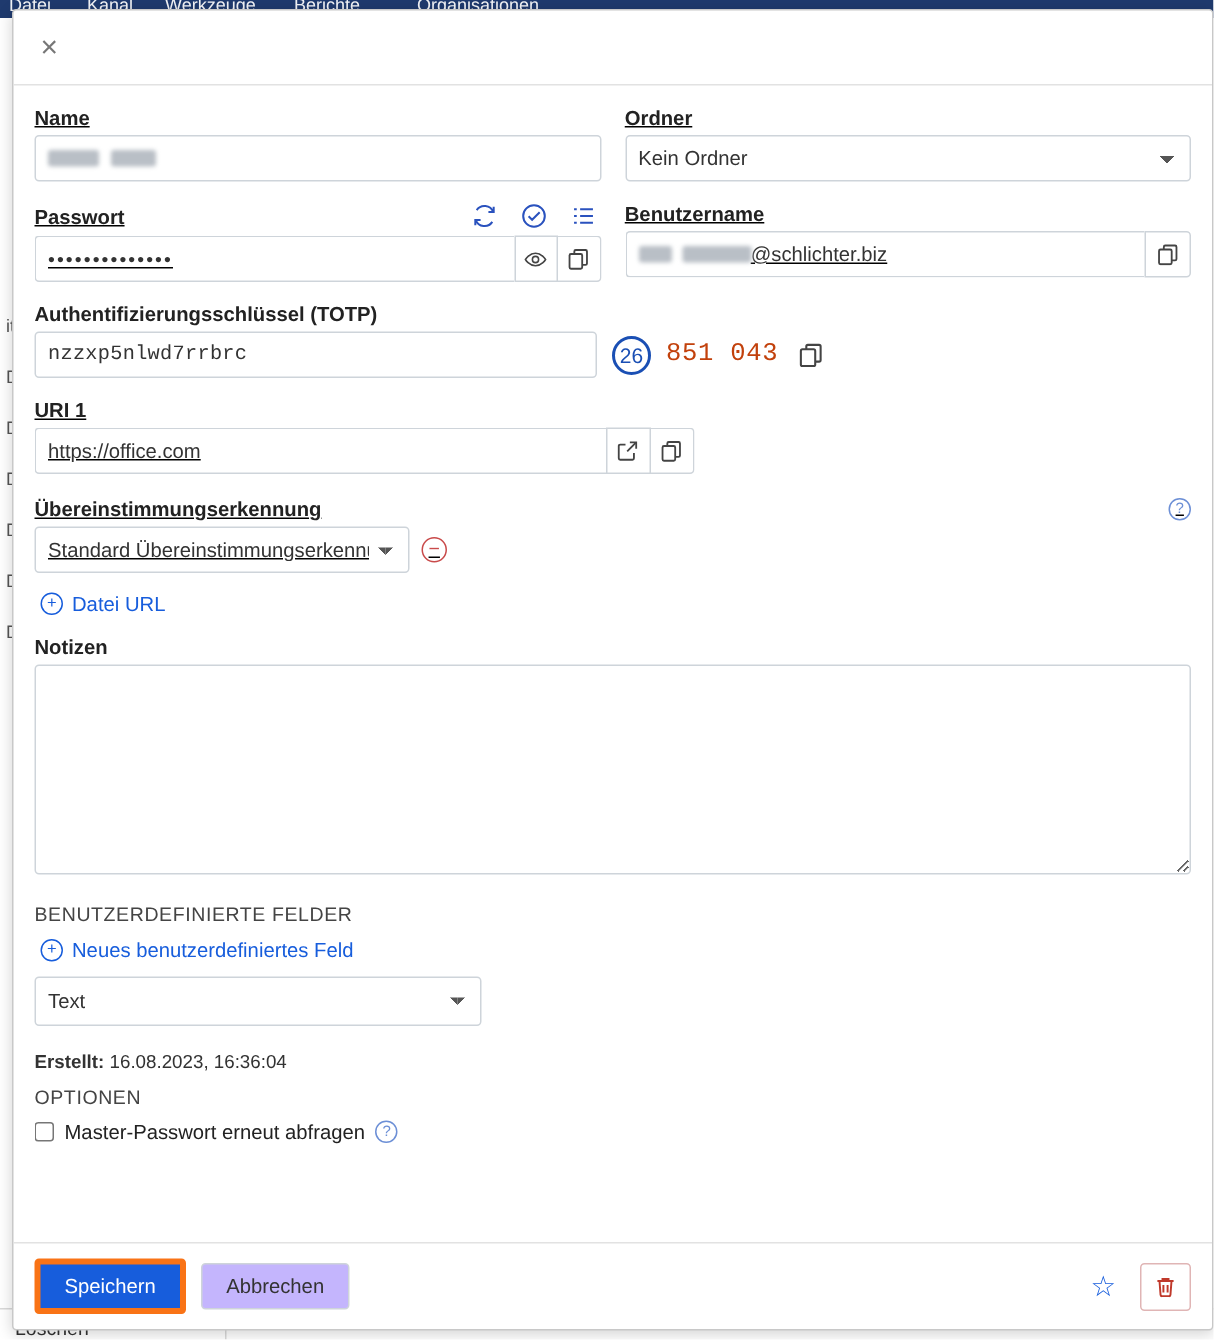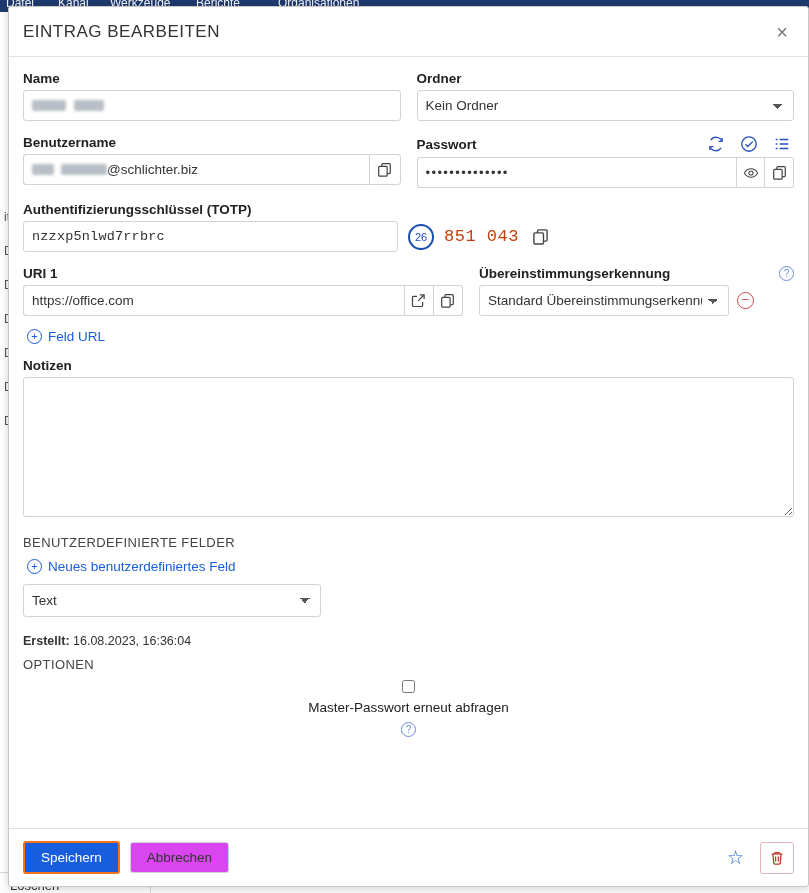--- a/index.html
+++ b/index.html
@@ -77,21 +77,21 @@
   .modal-footer {
     flex: none;
     border-top: 1px solid #e2e2e2;
     height: 58px;
     display: flex; align-items: center;
     padding: 0 14px;
     gap: 10px;
   }
 
   
-  .row { display: flex; gap: 16px; }
+  .row { display: flex; gap: 16px; text-decoration: underline; }
   .col { flex: 1 1 0; min-width: 0; }
 
   label.fl, .fl {
     display: block;
     font-size: 13.5px;
     color: #222;
     font-weight: bold;
     margin: 0 0 4px 0;
   }
   .fl-row { display: flex; align-items: center; margin-bottom: 4px; }
@@ -143,21 +143,21 @@
   }
   .hdr-icons { display: flex; align-items: center; gap: 9px; }
 
   
   .totp-row { display: flex; align-items: center; gap: 10px; }
   .totp-input { width: 375px; }
   .totp-ring {
     width: 26px; height: 26px; border-radius: 50%;
     border: 2px solid #1a4fb4;
     display: flex; align-items: center; justify-content: center;
-    font-size: 11px; color: #1a4fb4;
+    font-size: 14px; color: #1a4fb4;
     flex: none;
   }
   .totp-code {
     font-family: "Liberation Mono", monospace;
     font-size: 17px; color: #c2410c; letter-spacing: .5px;
   }
 
   
   .uri-left { width: 440px; }
   .uri-right { flex: 1; display: flex; align-items: center; gap: 8px; }
@@ -182,42 +182,42 @@
   }
 
   .section-title {
     font-size: 13px; color: #444; letter-spacing: .4px;
     margin: 14px 0 6px 0;
   }
 
   .meta { font-size: 12.5px; color: #333; line-height: 17px; }
   .meta b { font-weight: bold; }
 
-  .check-row { display: flex; align-items: center; gap: 7px; font-size: 13.5px; color: #222; flex-direction: column; }
+  .check-row { display: flex; align-items: center; gap: 7px; font-size: 13.5px; color: #222; }
   .check-row input { margin: 0; width: 13px; height: 13px; }
 
   .help-circle {
     width: 15px; height: 15px; border-radius: 50%;
     border: 1.3px solid #6c8fd6; color: #6c8fd6;
     font-size: 10px; line-height: 13px; text-align: center;
     display: inline-block; cursor: pointer;
   }
   .minus-circle {
     width: 17px; height: 17px; border-radius: 50%;
     border: 1.4px solid #c94a4a; color: #c94a4a;
     font-size: 13px; line-height: 14px; text-align: center;
     display: inline-block; cursor: pointer;
   }
 
   .btn {
     font-size: 13.5px; padding: 7px 16px; border-radius: 3px; cursor: pointer;
     font-family: "Liberation Sans", sans-serif;
   }
-  .btn-primary { background: #175ddc; color: #fff; border: 2px solid #f97316; }
-  .btn-secondary { background: #d946ef; color: #333; border: 1px solid #ced4da; }
+  .btn-primary { background: #175ddc; color: #fff; border: 4px solid #f97316; }
+  .btn-secondary { background: #c4b5fd; color: #333; border: 1px solid #ced4da; }
   .footer-spacer { flex: 1; }
   .star-btn { color: #175ddc; background: none; border: none; cursor: pointer; font-size: 19px; padding: 2px 6px; }
   .trash-btn {
     border: 1px solid #e0b5b5; background: #fff; border-radius: 3px;
     width: 34px; height: 32px; display: flex; align-items: center; justify-content: center;
     cursor: pointer; color: #c0392b;
   }
 
   
   .redact {
@@ -249,21 +249,20 @@
     <div>D</div>
   </div>
   <div class="bg-bottom-rule"></div>
   <div class="bg-bottom-divider"></div>
   <div class="bg-bottom-text">Löschen</div>
 </div>
 
 <div class="modal">
 
   <div class="modal-header">
-    <div class="modal-title">EINTRAG BEARBEITEN</div>
     <button class="close-btn">×</button>
   </div>
 
   <div class="modal-body">
 
     
     <div class="row mb14">
       <div class="col">
         <span class="fl">Name</span>
         <div class="inp">
@@ -277,42 +276,20 @@
       <div class="col">
         <span class="fl">Ordner</span>
         <select class="inp">
           <option>Kein Ordner</option>
         </select>
       </div>
     </div>
 
     
     <div class="row mb14">
-      <div class="col">
-        <div class="fl-row">
-          <span class="fl">Benutzername</span>
-        </div>
-        <div class="input-group">
-          <div class="inp">
-            <div class="val-wrap">
-              <span class="redact" style="width:22px"></span>
-              <span style="width:7px; display:inline-block"></span>
-              <span class="redact" style="width:46px"></span>
-              <span style="font-size:13.5px;color:#333;">@schlichter.biz</span>
-            </div>
-          </div>
-          <div class="igbtn">
-            <svg width="15" height="15" viewBox="0 0 16 16" fill="none" stroke="currentColor" stroke-width="1.3">
-              <rect x="5.2" y="1.8" width="9" height="10.5" rx="1"></rect>
-                <rect x="1.8" y="4.6" width="9" height="10.5" rx="1" fill="#fff"></rect>
-            </svg>
-          </div>
-        </div>
-      </div>
-
       <div class="col">
         <div class="fl-row">
           <span class="fl">Passwort</span>
           <span class="spacer"></span>
           <span class="hdr-icons">
             <button class="icon-btn">
               <svg width="18" height="18" viewBox="0 0 20 20" fill="none" stroke="currentColor" stroke-width="1.5">
                 <path d="M16.5 7A7 7 0 0 0 4.2 5.6"></path>
                   <path d="M3.5 13A7 7 0 0 0 15.8 14.4"></path>
                 <path d="M16.8 3.2v3.9h-3.9"></path>
@@ -345,40 +322,62 @@
             </svg>
           </div>
           <div class="igbtn">
             <svg width="15" height="15" viewBox="0 0 16 16" fill="none" stroke="currentColor" stroke-width="1.3">
               <rect x="5.2" y="1.8" width="9" height="10.5" rx="1"></rect>
                 <rect x="1.8" y="4.6" width="9" height="10.5" rx="1" fill="#fff"></rect>
             </svg>
           </div>
         </div>
       </div>
+
+      <div class="col">
+        <div class="fl-row">
+          <span class="fl">Benutzername</span>
+        </div>
+        <div class="input-group">
+          <div class="inp">
+            <div class="val-wrap">
+              <span class="redact" style="width:22px"></span>
+              <span style="width:7px; display:inline-block"></span>
+              <span class="redact" style="width:46px"></span>
+              <span style="font-size:13.5px;color:#333;">@schlichter.biz</span>
+            </div>
+          </div>
+          <div class="igbtn">
+            <svg width="15" height="15" viewBox="0 0 16 16" fill="none" stroke="currentColor" stroke-width="1.3">
+              <rect x="5.2" y="1.8" width="9" height="10.5" rx="1"></rect>
+                <rect x="1.8" y="4.6" width="9" height="10.5" rx="1" fill="#fff"></rect>
+            </svg>
+          </div>
+        </div>
+      </div>
     </div>
 
     
     <div class="mb14">
       <span class="fl">Authentifizierungsschlüssel (TOTP)</span>
       <div class="totp-row">
         <input class="inp mono totp-input" value="nzzxp5nlwd7rrbrc" style="">
         <div class="totp-ring">26</div>
         <div class="totp-code">851 043</div>
         <button class="icon-btn" style="color:#444">
           <svg width="17" height="17" viewBox="0 0 16 16" fill="none" stroke="currentColor" stroke-width="1.3">
             <rect x="5.2" y="1.8" width="9" height="10.5" rx="1"></rect>
               <rect x="1.8" y="4.6" width="9" height="10.5" rx="1" fill="#fff"></rect>
           </svg>
         </button>
       </div>
     </div>
 
     
-    <div class="row" style="margin-bottom:8px;">
+    <div class="row" style="margin-bottom:8px;flex-direction:column;">
       <div class="uri-left">
         <span class="fl">URI 1</span>
         <div class="input-group">
           <input class="inp" value="https://office.com" style="">
           <div class="igbtn">
             <svg width="15" height="15" viewBox="0 0 16 16" fill="none" stroke="currentColor" stroke-width="1.3">
               <path d="M9.5 2h4.5v4.5"></path>
                 <path d="M13.6 2.4L7.6 8.4"></path>
                 <path d="M12.4 9.6v3.8a1 1 0 0 1-1 1H2.6a1 1 0 0 1-1-1V4.6a1 1 0 0 1 1-1h3.8"></path>
             </svg>
@@ -402,21 +401,21 @@
             <option>Standard Übereinstimmungserkennung</option>
           </select>
           <span class="minus-circle">−</span>
         </div>
       </div>
     </div>
 
     <div style="margin: 10px 0 14px 4px;">
       <a class="link-add">
         <span class="plus-circle">+</span>
-        <span>Feld URL</span>
+        <span>Datei URL</span>
       </a>
     </div>
 
     
     <div>
       <span class="fl">Notizen</span>
       <textarea class="notes" style=""></textarea>
     </div>
 
     

